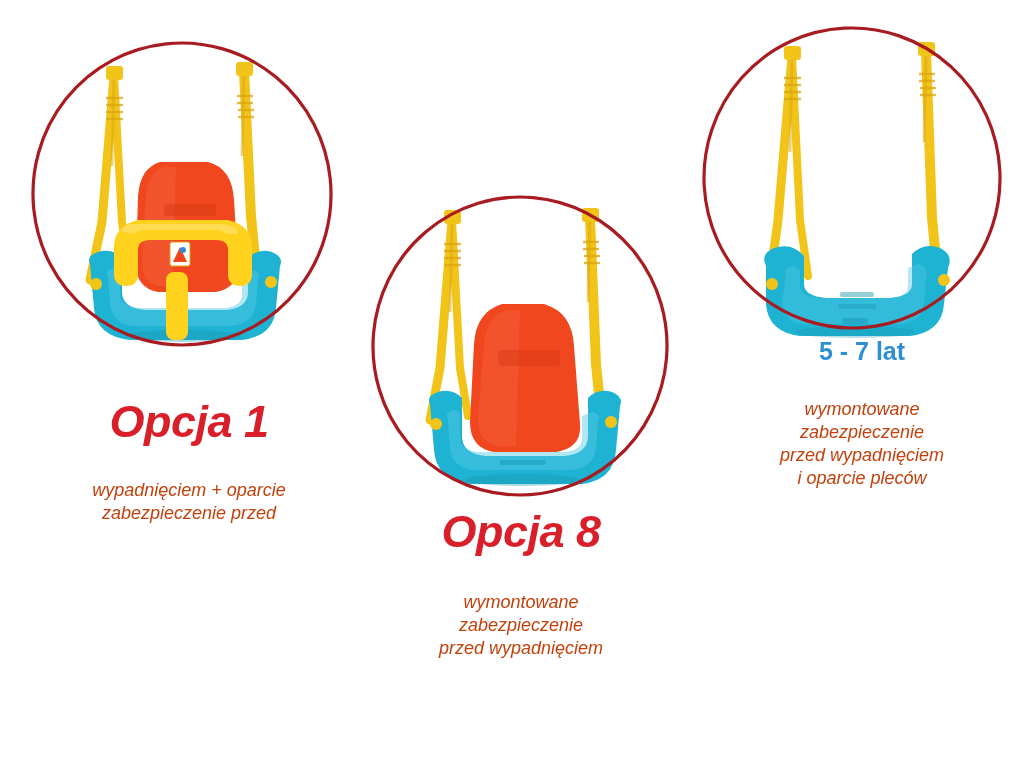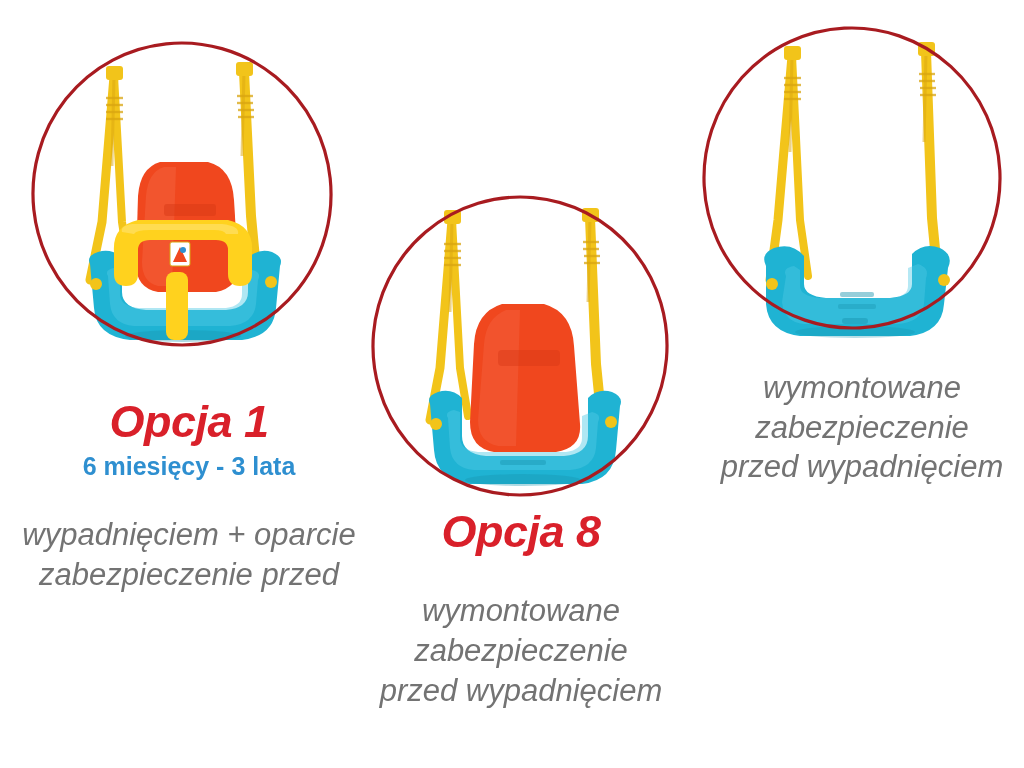--- a/index.html
+++ b/index.html
@@ -53,23 +53,23 @@
     font-weight: bold;
     font-size: 25px;
     line-height: 1.2;
     color: #2E8FD0;
     white-space: nowrap;
     margin: 0;
   }
   .opt-desc {
     font-family: "Liberation Sans", sans-serif;
     font-style: italic;
-    font-size: 31px;
+    font-size: 18px;
     line-height: 1.28;
-    color: #737373;
+    color: #c2410c;
     margin: 0;
   }
   .opt-desc .line { display: block; white-space: nowrap; }
 
   
   #opt1-text { left: 0px;   top: 358px; width: 378px; margin-top: 40px; }
   #opt1-title { margin-bottom: 6px; }
   #opt1-desc  { margin-top: 34px; }
 
   #opt2-text { left: 340px; top: 508px; width: 362px; }
@@ -153,21 +153,20 @@
 
         <circle cx="70" cy="248" r="6" fill="#F2C41A"></circle>
         <circle cx="245" cy="246" r="6" fill="#F2C41A"></circle>
 
         <ellipse cx="156" cy="158" rx="149" ry="151" fill="none" stroke="#A81B20" stroke-width="3.2" transform="rotate(-6 156 158)"></ellipse>
       </svg>
     </div>
 
     <div class="opt-text" id="opt1-text">
       <p class="opt-title" id="opt1-title">Opcja 1</p>
-      <p class="opt-age">6 miesięcy - 3 lata</p>
       <p class="opt-desc" id="opt1-desc">
         <span class="line">wypadnięciem + oparcie</span>
         <span class="line">zabezpieczenie przed</span>
       </p>
     </div>
   </div>
 
   <div class="option">
 
     <div class="photo-frame" id="opt2-photo">
@@ -270,21 +269,23 @@
         </g>
 
         <circle cx="72" cy="262" r="6" fill="#F2C41A"></circle>
         <circle cx="244" cy="258" r="6" fill="#F2C41A"></circle>
 
         <ellipse cx="152" cy="156" rx="148" ry="150" fill="none" stroke="#A81B20" stroke-width="3.2" transform="rotate(-3 152 156)"></ellipse>
       </svg>
     </div>
 
     <div class="opt-text" id="opt3-text">
+      <p class="opt-age">5 - 7 lat</p>
       <p class="opt-desc" id="opt3-desc">
         <span class="line">wymontowane</span>
         <span class="line">zabezpieczenie</span>
         <span class="line">przed wypadnięciem</span>
+        <span class="line">i oparcie pleców</span>
       </p>
     </div>
   </div>
 
 </div>
 
 </body></html>

